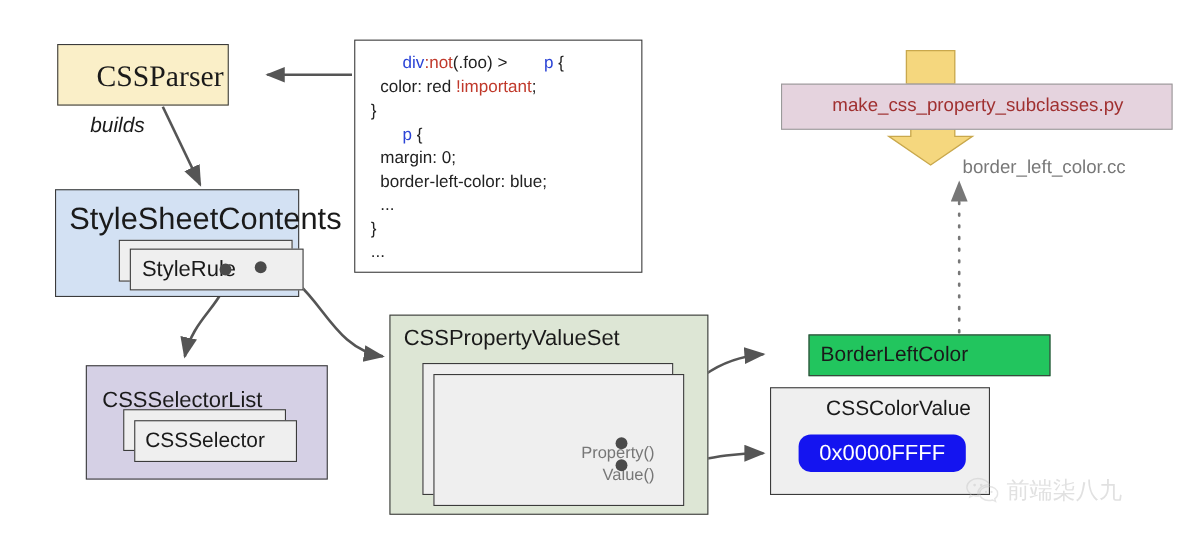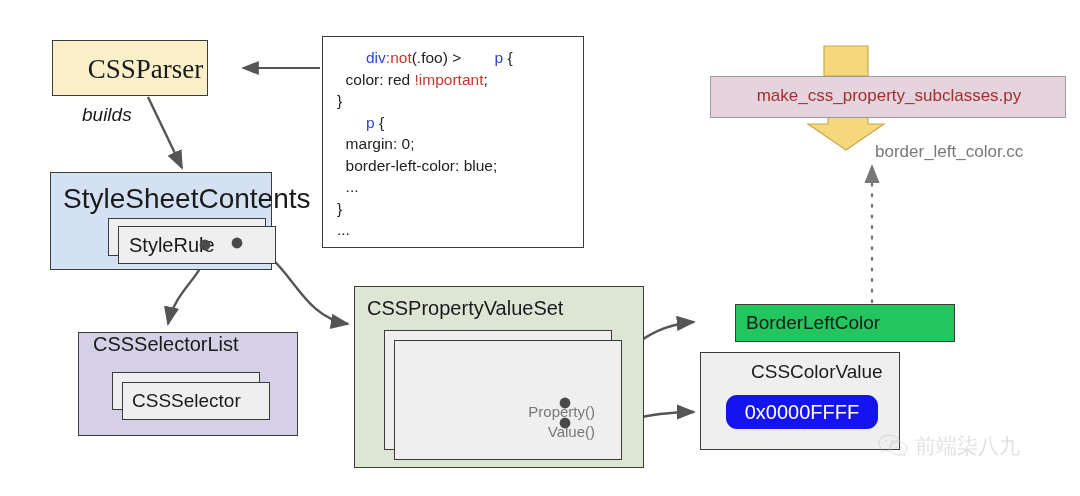--- a/index.html
+++ b/index.html
@@ -105,21 +105,21 @@
     font-size: 20px;
   }
 
   
   #selectorlist {
     left: 78px; top: 332px;
     width: 220px; height: 104px;
     background: #d5d0e5;
   }
   #selectorlist .node-title {
-    left: 14px; top: 0;
+    left: 14px; top: 20px;
     font-size: 20px;
   }
   #cssselector-back {
     position: absolute;
     left: 112px; top: 372px;
     width: 148px; height: 38px;
     background: #efefef;
     border: 1.5px solid #3b3b3b;
     box-sizing: border-box;
   }

